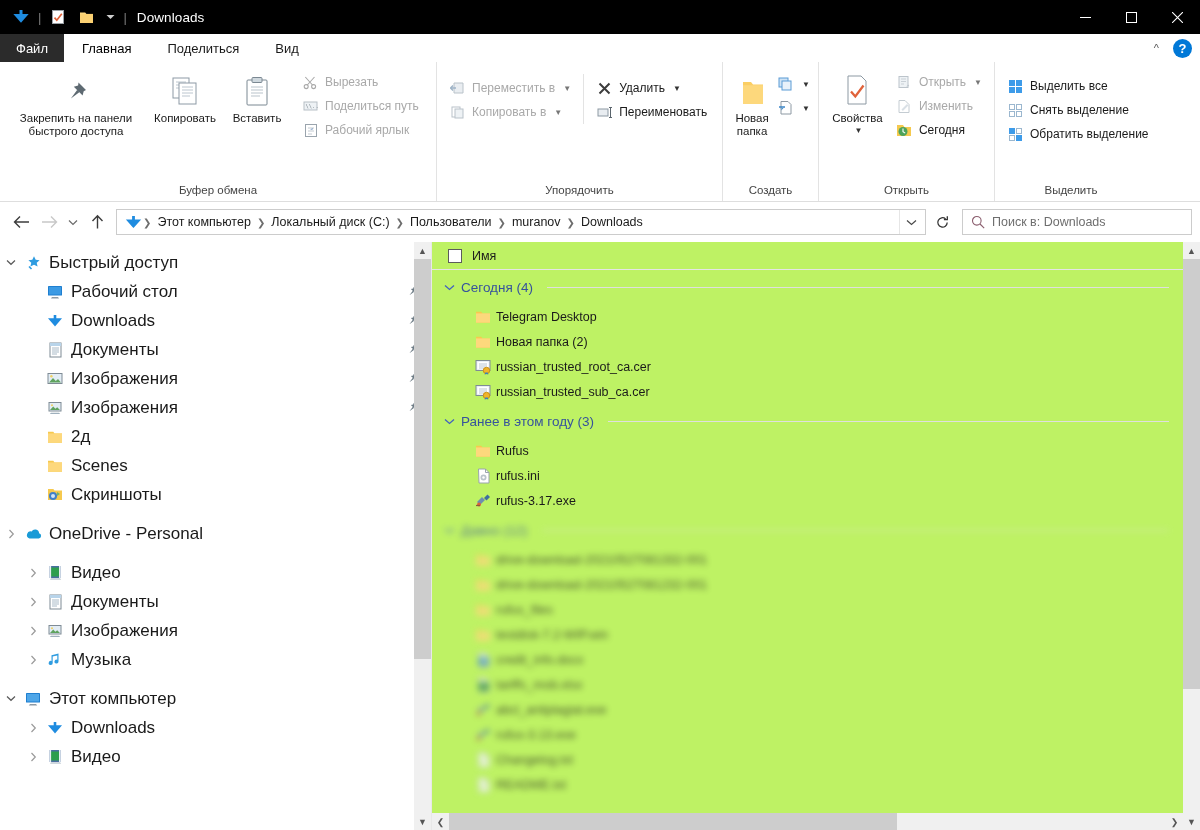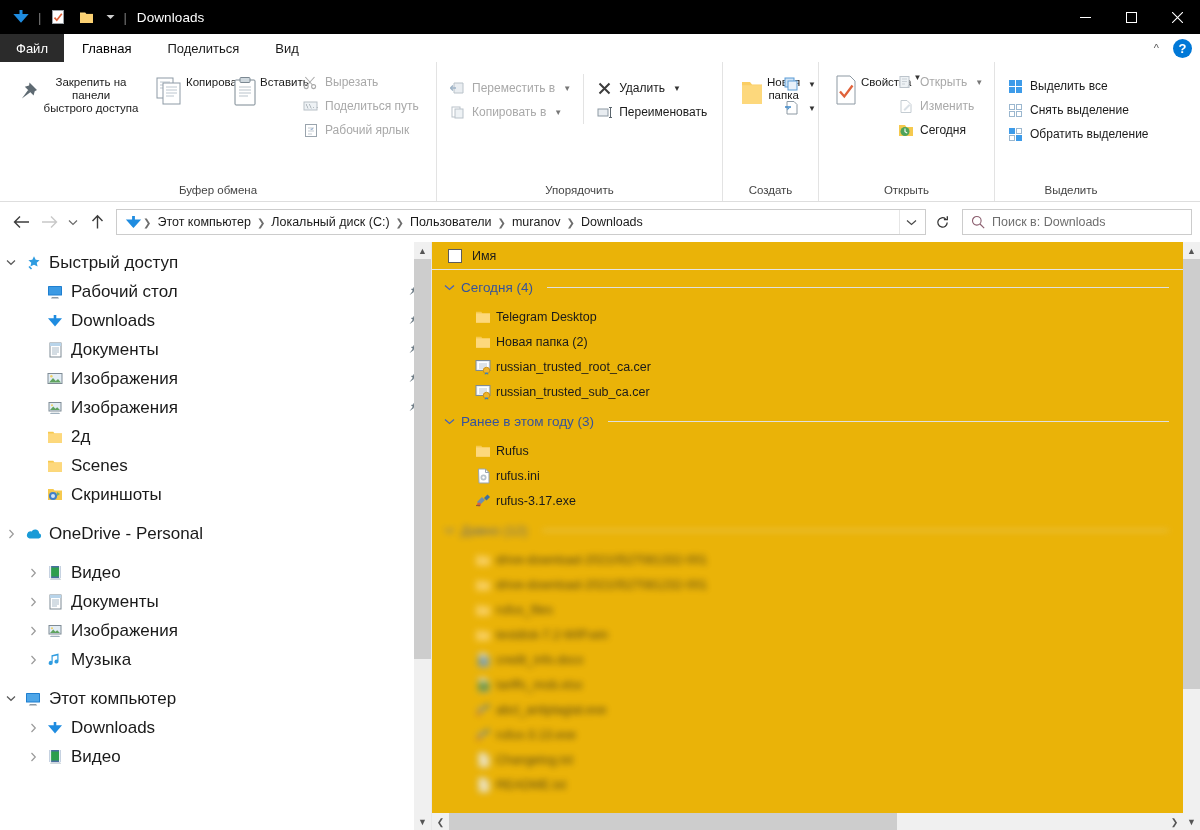--- a/index.html
+++ b/index.html
@@ -63,21 +63,21 @@
   .rgroup {
     display: flex; flex-direction: column; position: relative;
     border-right: 1px solid #e3e3e3; padding: 0 2px;
   }
   .rgroup:last-child { border-right: none; }
   .rgroup-body { flex: 1; display: flex; align-items: flex-start; padding: 6px 4px 0 4px; }
   .rgroup-label {
     font-size: 11.5px; color: #444; text-align: center; padding-bottom: 5px;
   }
   .bigbtn {
-    display: flex; flex-direction: row; align-items: flex-start;
+    display: flex; flex-direction: column; align-items: center;
     padding: 4px 6px 0 6px; width: auto;
   }
   .bigbtn .ic { height: 36px; display: flex; align-items: flex-end; justify-content: center; }
   .bigbtn .lb {
     font-size: 11.5px; color: #1a1a1a; text-align: center;
     line-height: 13px; margin-top: 4px; white-space: pre-line;
   }
   .smallcol { display: flex; flex-direction: column; justify-content: flex-start; padding-top: 2px; }
   .smallbtn {
     display: flex; align-items: center; gap: 6px; height: 24px;
@@ -146,21 +146,21 @@
   .vscroll {
     position: absolute; top: 0; right: 0; width: 17px; height: 100%;
     background: #f0f0f0; display: flex; flex-direction: column;
   }
   .sb-arrow { height: 17px; display:flex; align-items:center; justify-content:center;
     color:#555; font-size:9px; }
   .sb-track { flex:1; position: relative; }
   .sb-thumb { position:absolute; left:0; width:17px; background:#cdcdcd; }
 
   
-  .filepane { flex: 1; background: #eab308; position: relative; overflow: hidden; }
+  .filepane { flex: 1; background: #bef264; position: relative; overflow: hidden; }
   .colhdr {
     height: 28px; display: flex; align-items: center; border-bottom: 1px solid #e5e5e5;
     padding-left: 16px; gap: 10px;
   }
   .chk {
     width: 14px; height: 14px; border: 1px solid #5c5c5c; background: #fff;
   }
   .colname { font-size: 12.5px; color: #1a1a1a; }
   .filelist { position: absolute; top: 28px; left: 0; right: 17px; bottom: 17px; overflow: hidden; }
   .grouphdr {

